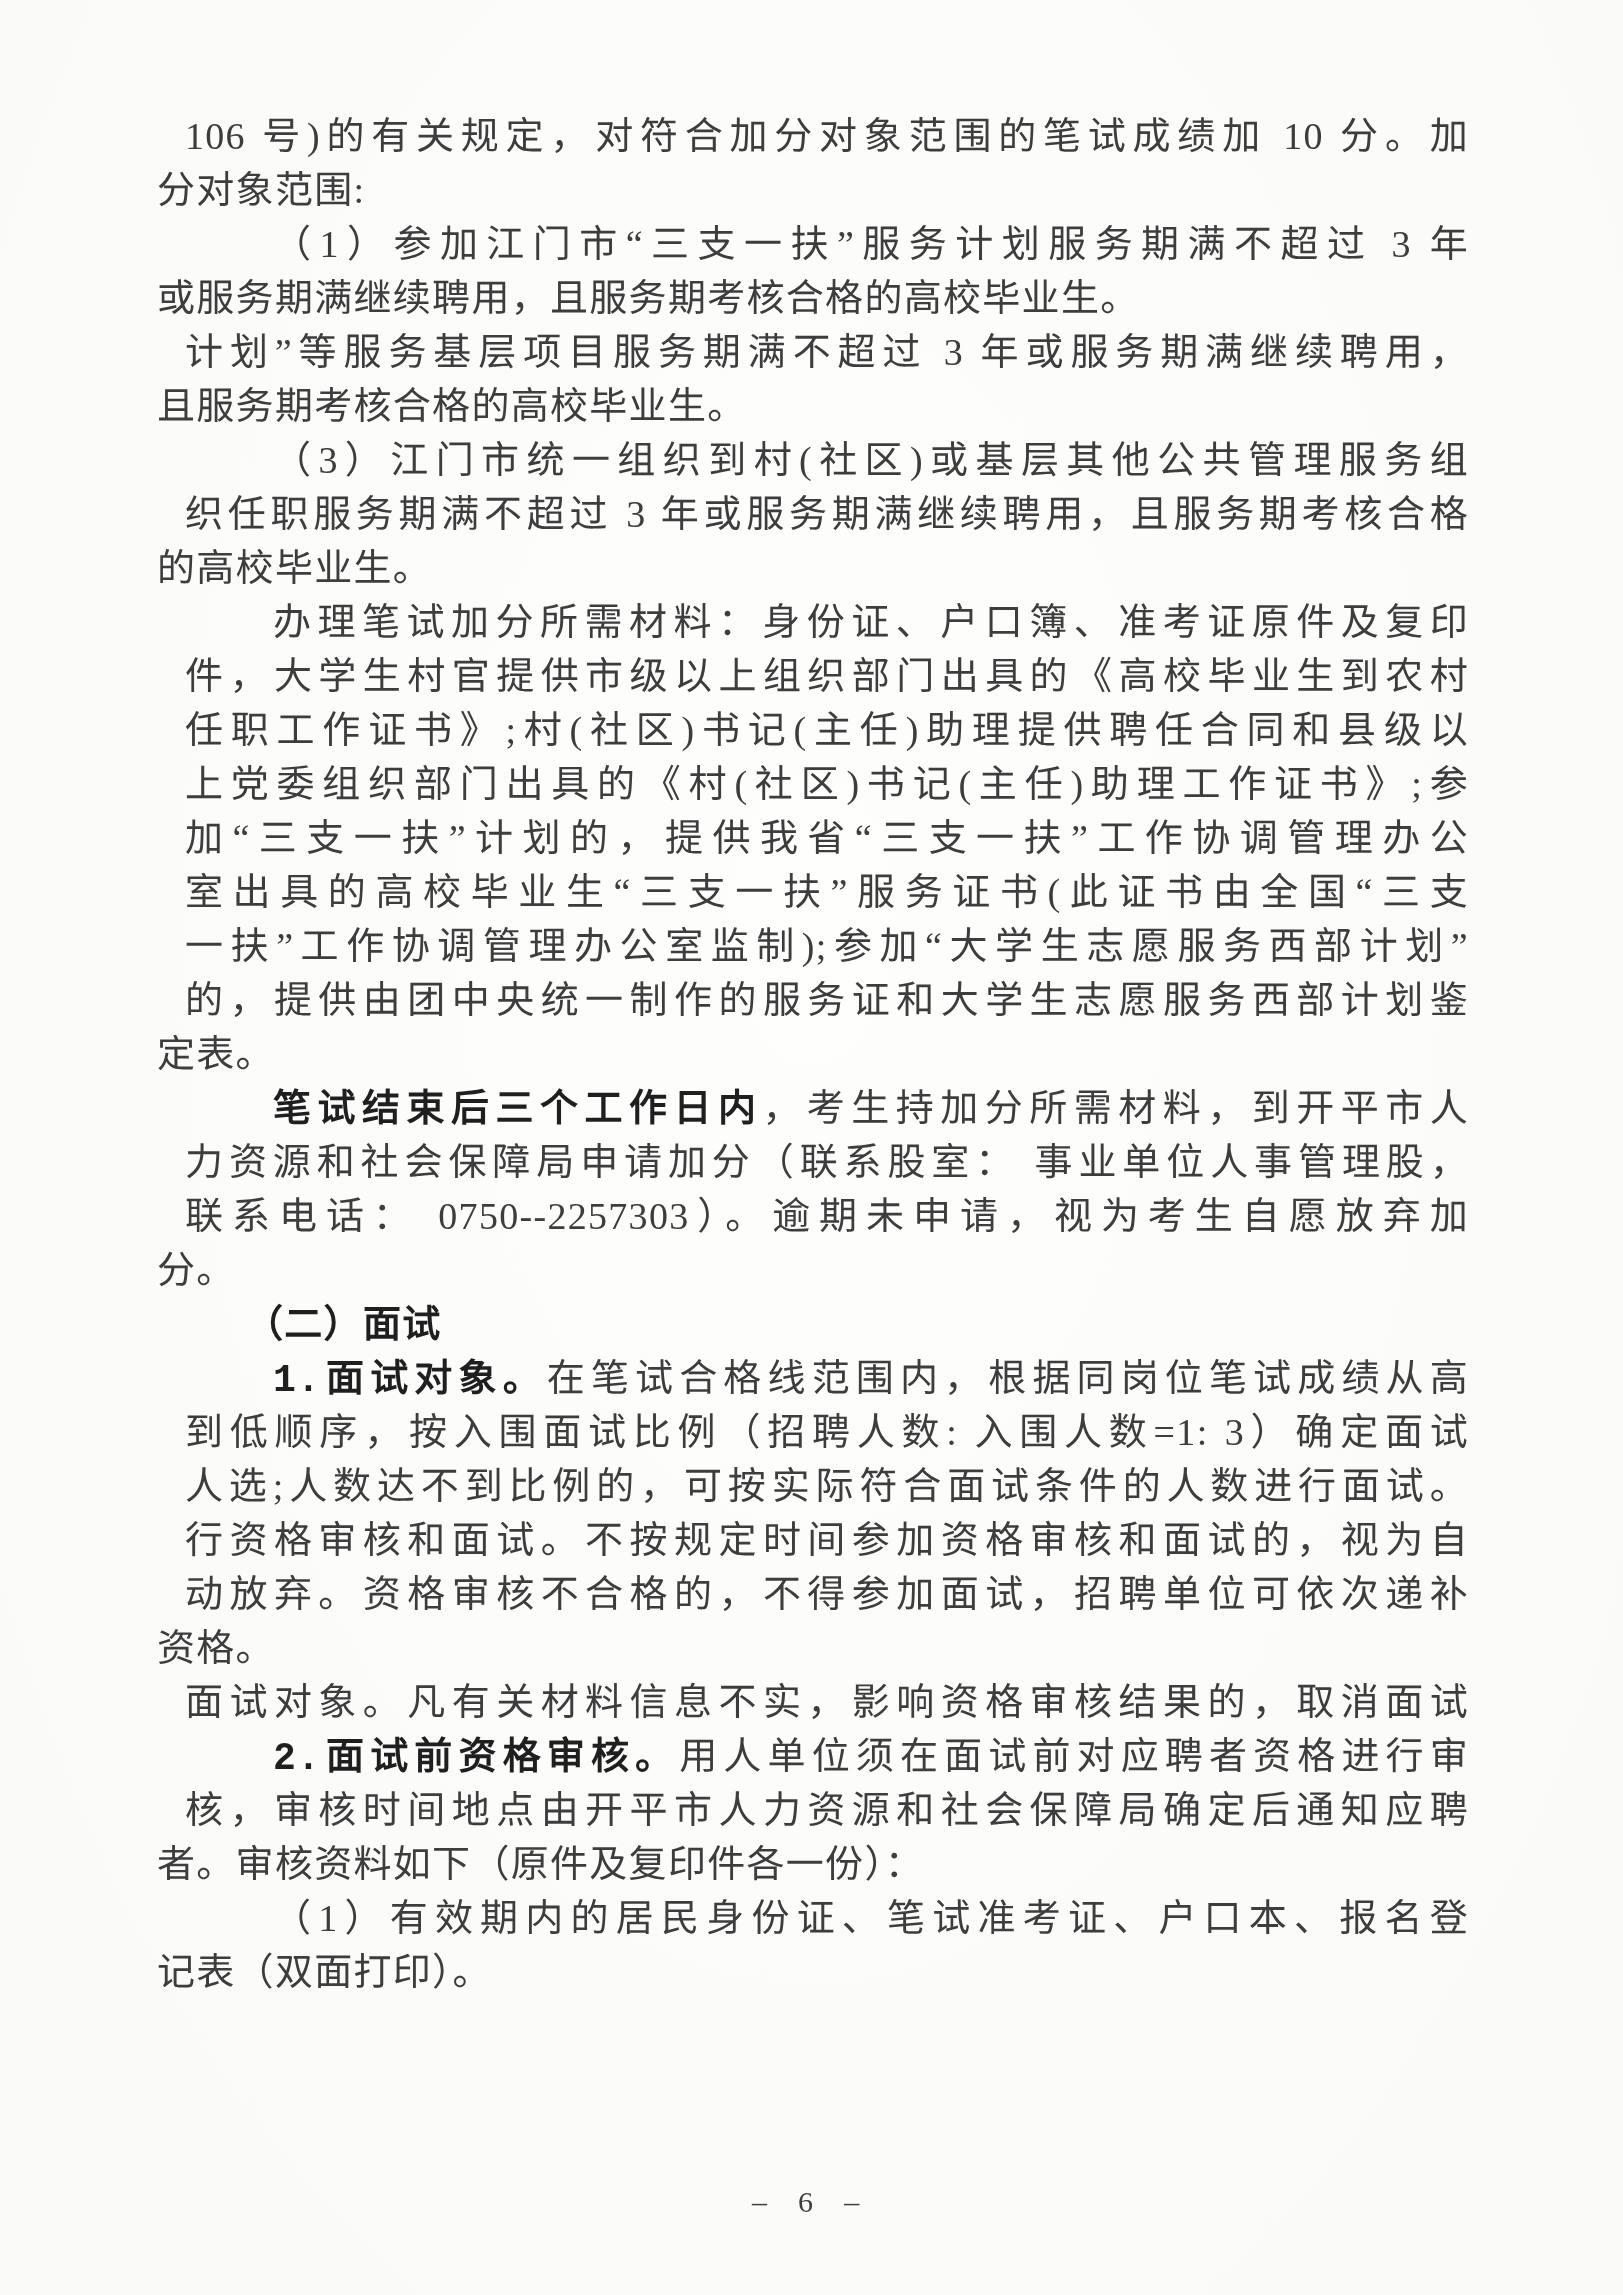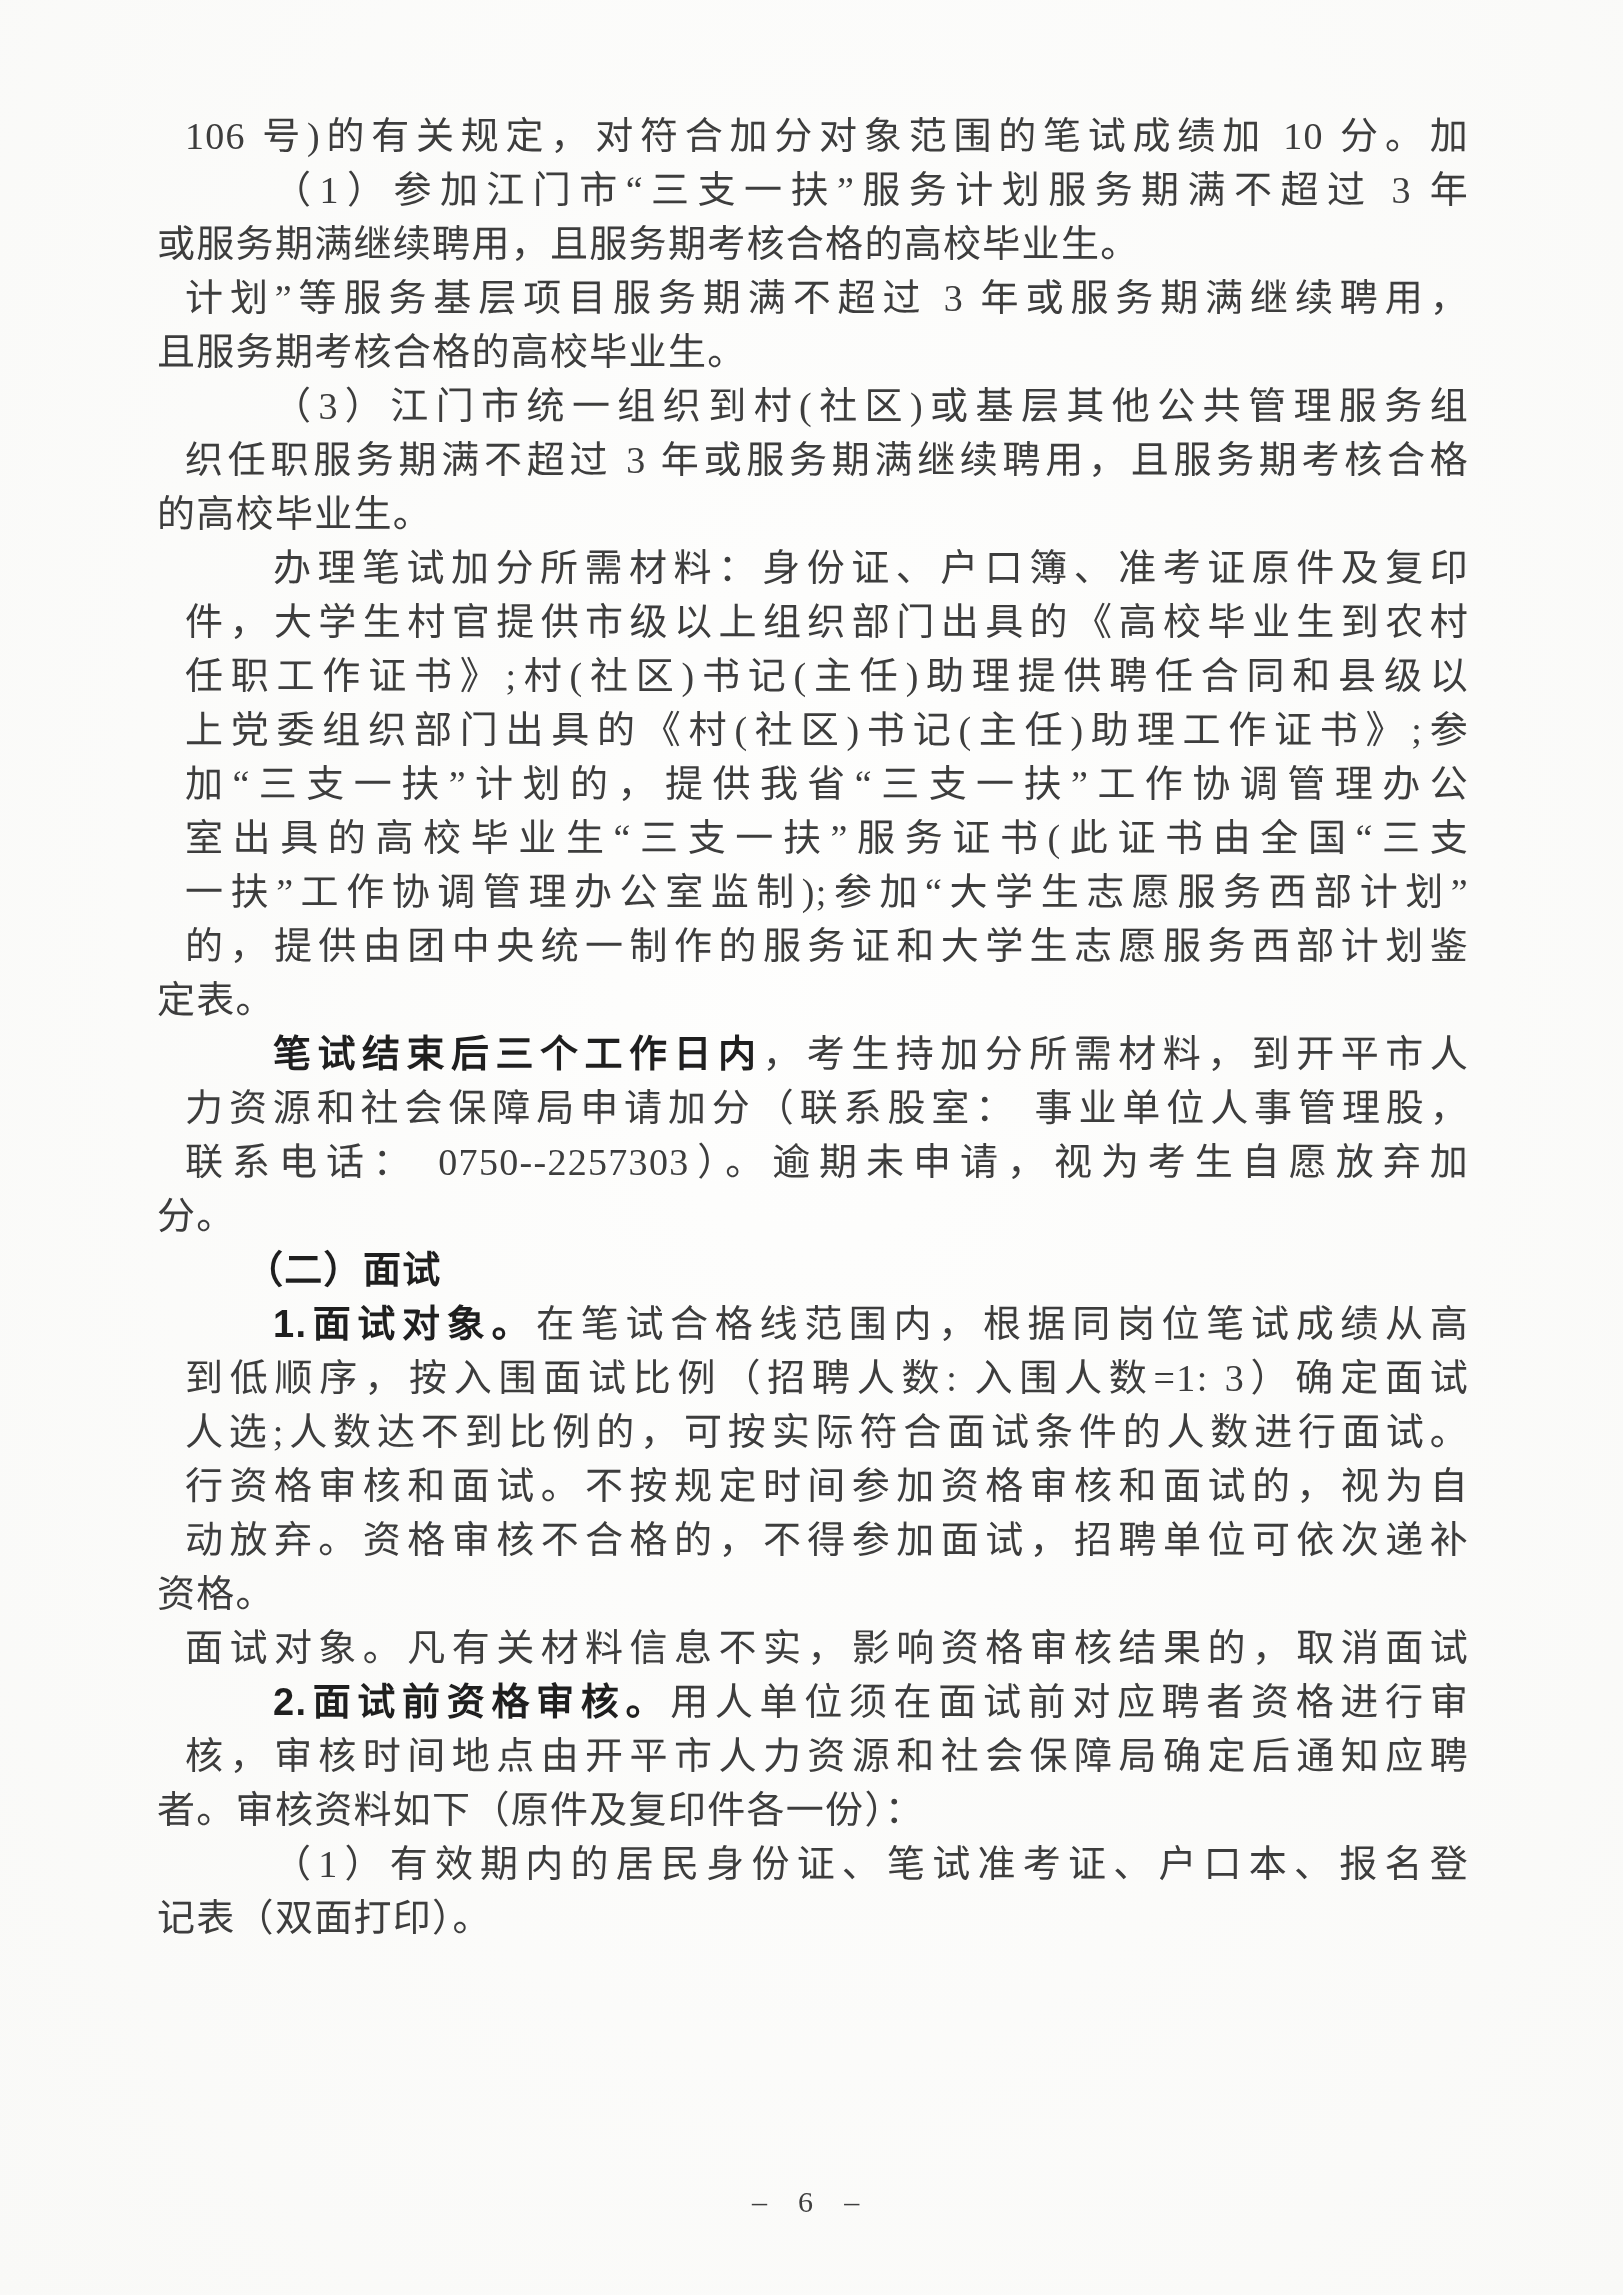--- a/index.html
+++ b/index.html
@@ -34,39 +34,40 @@
   }
   .line.j {
     text-align: justify;
     text-align-last: justify;
     margin-left: 28px;
   }
   .line.ind { padding-left: 88px; }
   .bold {
     font-weight: 700;
     color: #1f1f1f;
-    font-family: Liberation Sans, sans-serif;
+    font-family: Liberation Mono, monospace;
   }
   .footer {
     position: absolute;
     left: 0;
     top: 2185px;
     width: 100%;
     text-align: center;
     font-size: 30px;
     letter-spacing: 11.8px;
     color: #3f3f3f;
   }
 </style>
 </head>
 <body>
 
 <div class="sheet">
   <main class="body-text">
       <div class="line j"><span>106 号)的有关规定，对符合加分对象范围的笔试成绩加 10 分。加</span></div>
+      <div class="line"><span>分对象范围:</span></div>
       <div class="line ind j"><span>（1）参加江门市“三支一扶”服务计划服务期满不超过 3 年</span></div>
       <div class="line"><span>或服务期满继续聘用，且服务期考核合格的高校毕业生。</span></div>
       <div class="line j"><span>计划”等服务基层项目服务期满不超过 3 年或服务期满继续聘用，</span></div>
       <div class="line"><span>且服务期考核合格的高校毕业生。</span></div>
       <div class="line ind j"><span>（3）江门市统一组织到村(社区)或基层其他公共管理服务组</span></div>
       <div class="line j"><span>织任职服务期满不超过 3 年或服务期满继续聘用，且服务期考核合格</span></div>
       <div class="line"><span>的高校毕业生。</span></div>
       <div class="line ind j"><span>办理笔试加分所需材料：身份证、户口簿、准考证原件及复印</span></div>
       <div class="line j"><span>件，大学生村官提供市级以上组织部门出具的《高校毕业生到农村</span></div>
       <div class="line j"><span>任职工作证书》;村(社区)书记(主任)助理提供聘任合同和县级以</span></div>

